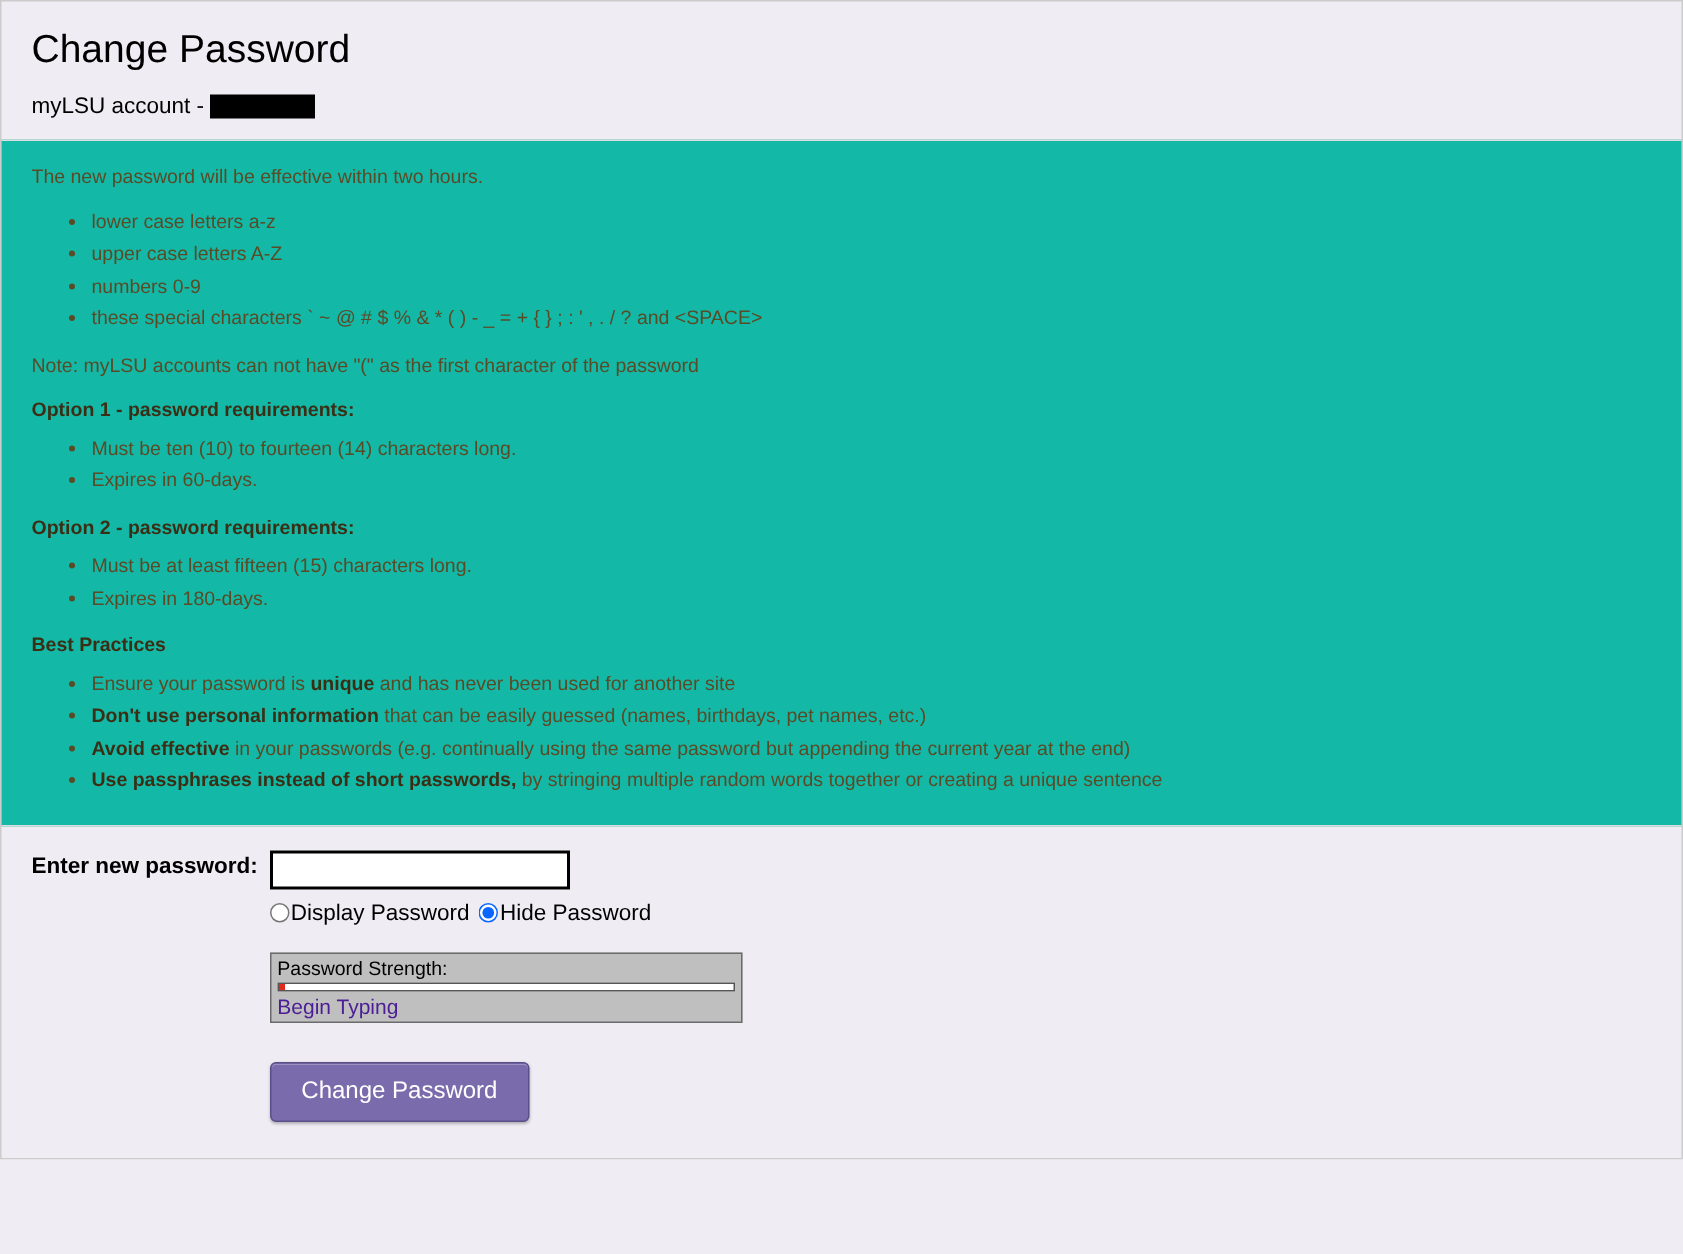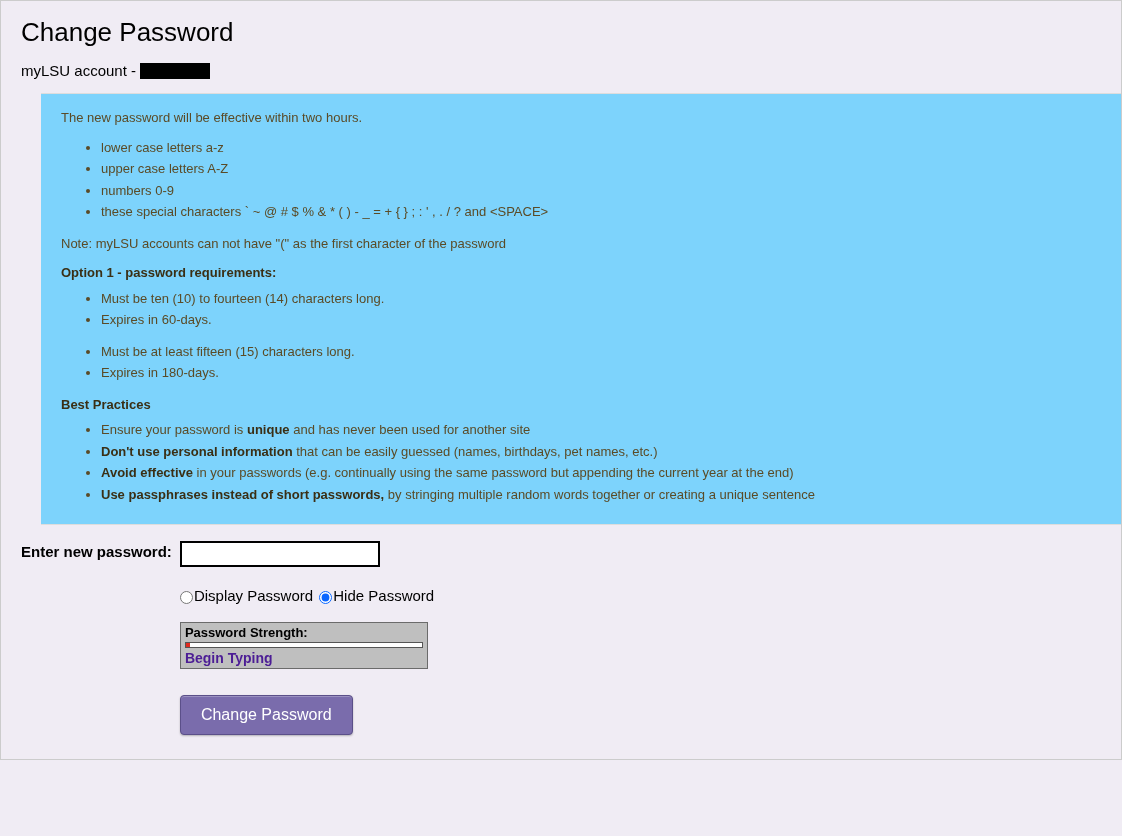--- a/index.html
+++ b/index.html
@@ -32,28 +32,27 @@
     margin-bottom: 6px;
   }
   .redact {
     display: inline-block;
     width: 70px;
     height: 16px;
     background: #000;
     margin-left: 4px;
   }
   .instructions {
-    background: #7dd3fc;
+    background: #14b8a6;
     border-top: 1px solid #ddd;
     border-bottom: 1px solid #ddd;
     padding: 10px 20px 8px 20px;
     color: #5a4b27;
     font-size: 13px;
     line-height: 1.5;
-    margin-left: 40px;
   }
   .instructions p { margin: 4px 0 10px 0; }
   .instructions ul { margin: 4px 0 12px 0; padding-left: 40px; }
   .instructions li { margin: 2px 0; list-style: disc; color:#5a4b27; }
   .section-head {
     font-weight: bold;
     color: #3a2f15;
     margin: 8px 0 6px 0;
     font-size: 13px;
   }
@@ -78,32 +77,31 @@
     font-size: 14px;
   }
   .pw-input2 {
     width: 200px;
     height: 22px;
     border: 1px solid #888;
     padding: 2px 4px;
     font-size: 14px;
   }
   .radio-row {
-    margin: 20px 0 18px 0;
+    margin: 7px 0 18px 0;
     font-size: 15px;
   }
   .radio-row label { margin-right: 2px; }
   .radio-row input[type=radio]{ margin:0 1px 0 0; accent-color:#0a66ff; vertical-align:middle; }
   .strength-box {
-    width: 248px;
+    width: 315px;
     border: 1px solid #6b6b6b;
     background: #bfbfbf;
     padding: 2px 4px 2px 4px;
     margin-bottom: 10px;
-    font-weight: bold;
   }
   .strength-title {
     font-size: 13px;
     color: #000;
   }
   .meter-track {
     height: 6px;
     background: #fff;
     border: 1px solid #555;
     margin: 2px 0 2px 0;
@@ -152,20 +150,21 @@
       <li>these special characters ` ~ @ # $ % &amp; * ( ) - _ = + { } ; : ' , . / ? and &lt;SPACE&gt;</li>
     </ul>
     <p>Note: myLSU accounts can not have "(" as the first character of the password</p>
 
     <div class="section-head">Option 1 - password requirements:</div>
     <ul>
       <li>Must be ten (10) to fourteen (14) characters long.</li>
       <li>Expires in 60-days.</li>
     </ul>
 
+    <div class="section-head">Option 2 - password requirements:</div>
     <ul>
       <li>Must be at least fifteen (15) characters long.</li>
       <li>Expires in 180-days.</li>
     </ul>
 
     <div class="section-head">Best Practices</div>
     <ul class="best">
       <li>
         <span>Ensure your password is </span><strong>unique</strong><span> and has never been used for another site</span>
       </li>

